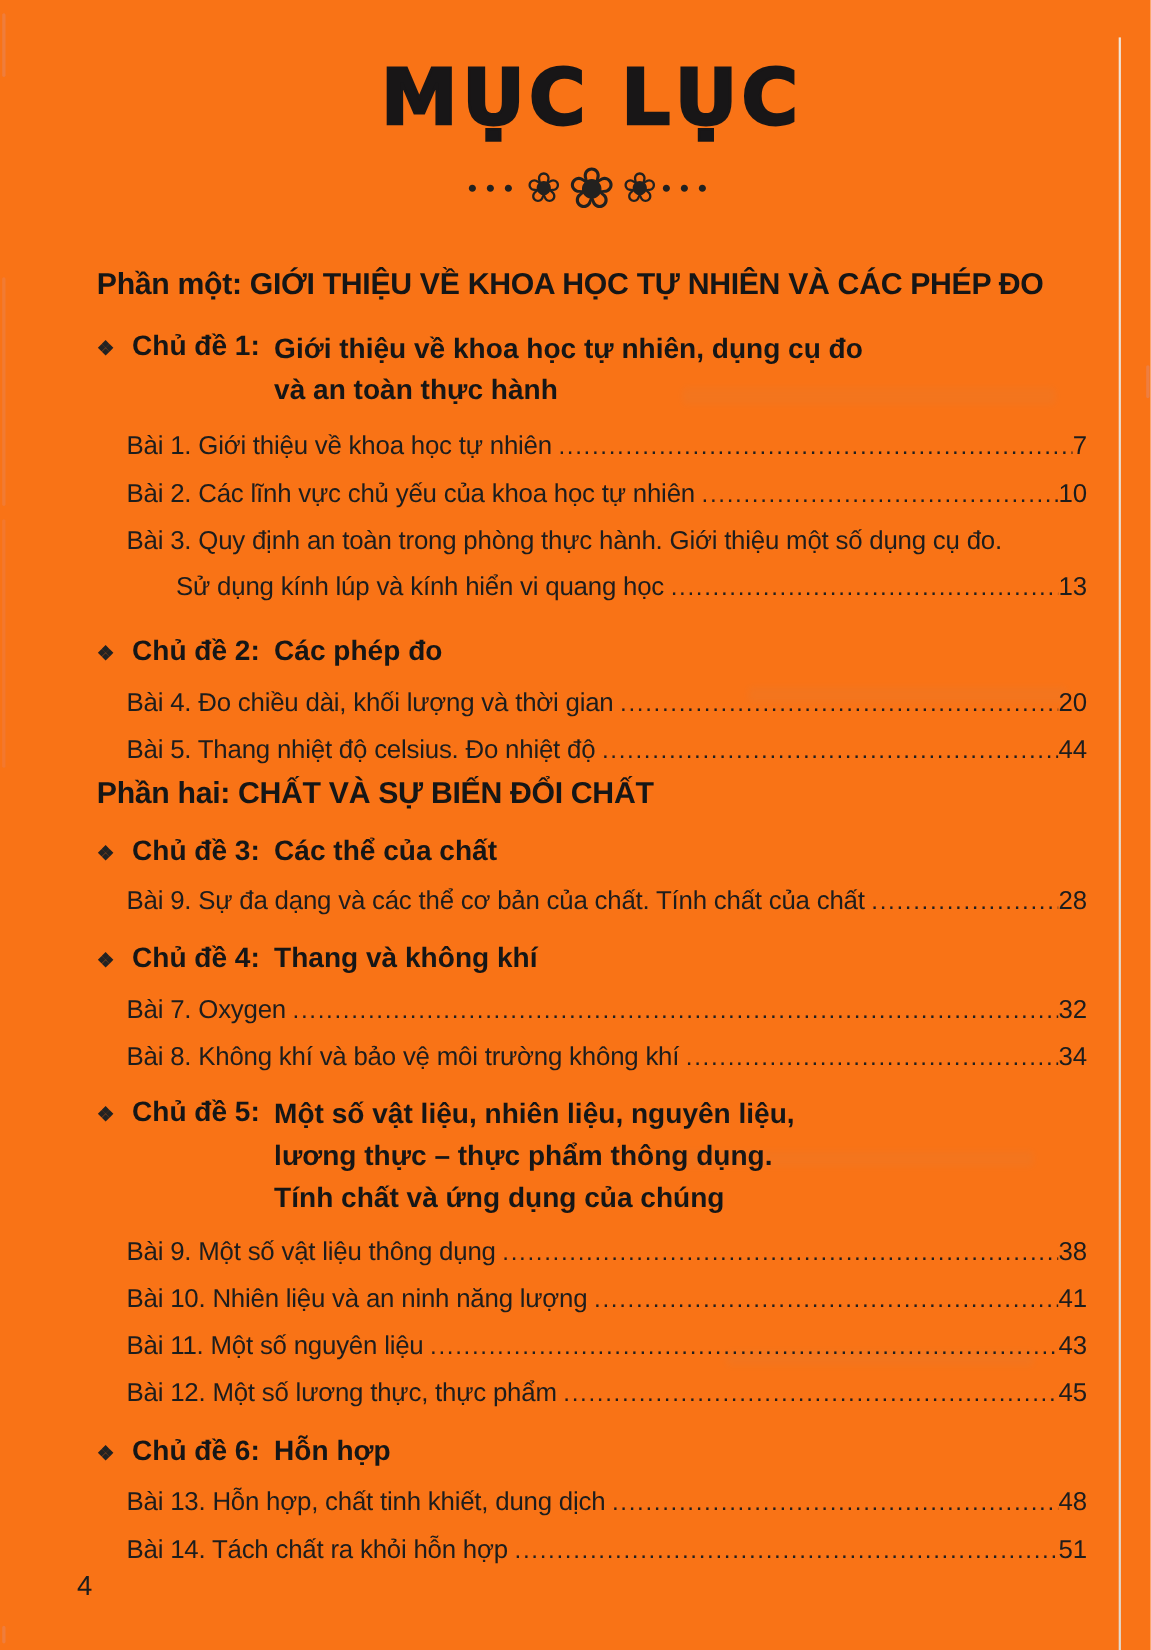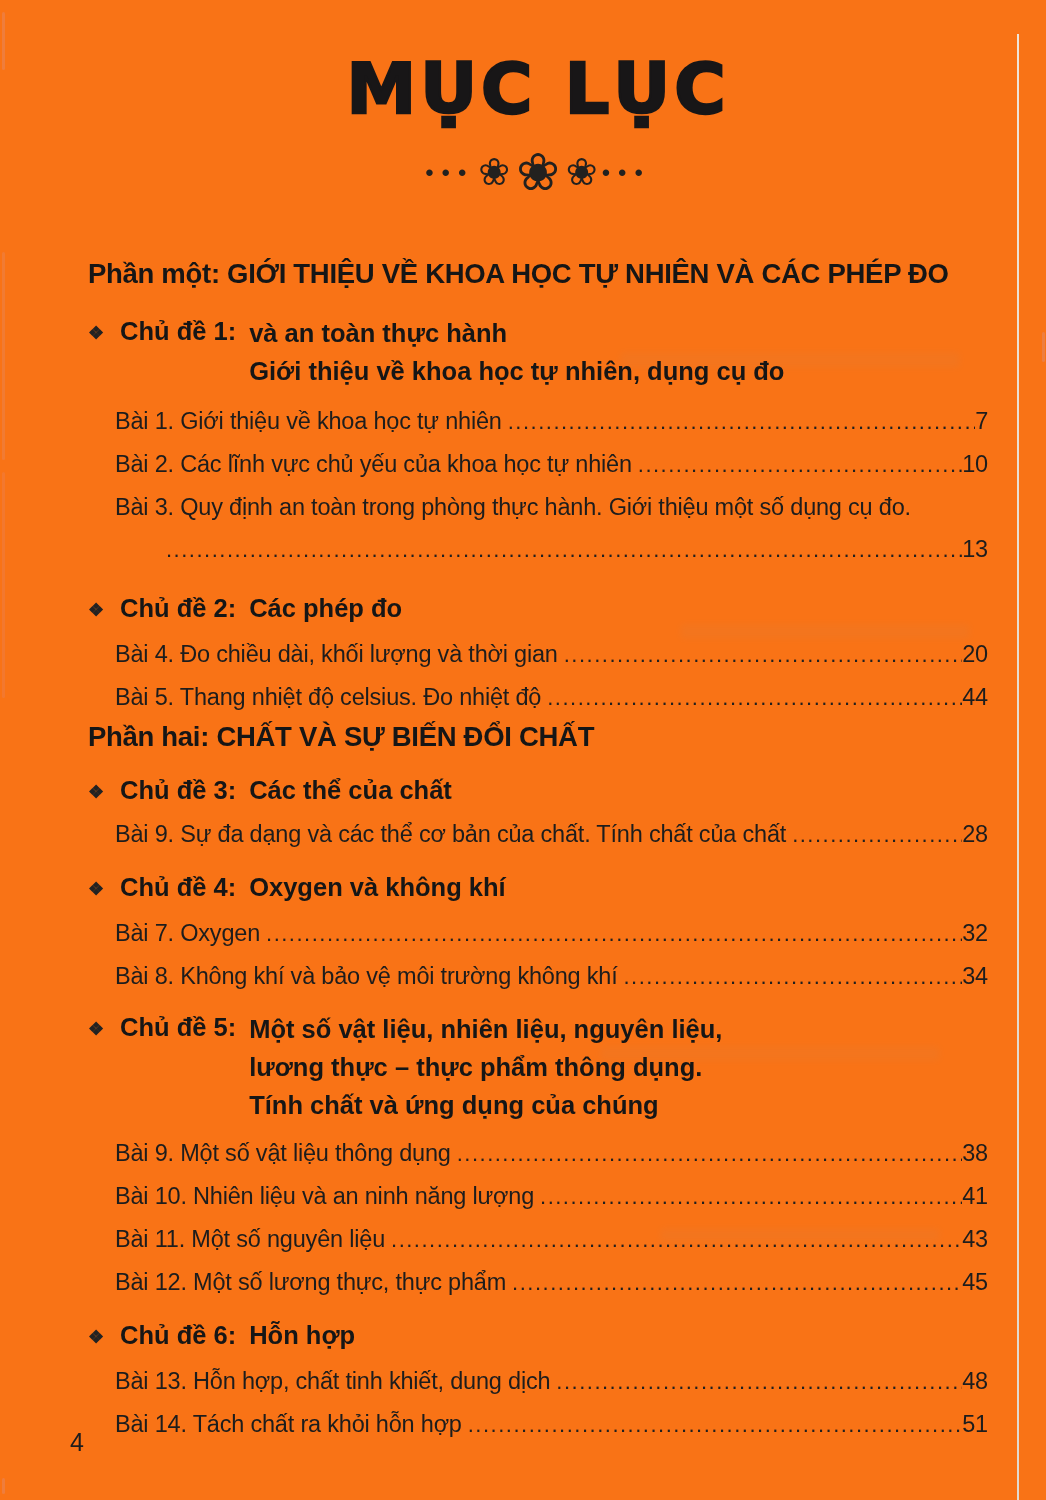--- a/index.html
+++ b/index.html
@@ -159,31 +159,31 @@
   <div class="bleed bl2"></div>
   <div class="bleed bl3"></div>
   <div class="bleed bl4"></div>
 
   <div class="content">
 
     <div class="doc-title">MỤC LỤC</div>
 
     <div class="divider"><span class="dots">•••</span><span class="fl-sm">❀</span><span class="fl-lg">❀</span><span class="fl-sm">❀</span><span class="dots">•••</span></div>
 
-    <div class="part" style="margin-top:56px">
+    <div class="part" style="margin-top:40px">
       <span>Phần một:</span>
       <span>GIỚI THIỆU VỀ KHOA HỌC TỰ NHIÊN VÀ CÁC PHÉP ĐO</span>
     </div>
 
     <div class="topic" style="margin-top:22px">
       <span class="marker">❖</span>
       <span class="topic-label">Chủ đề 1:</span>
       <div class="topic-lines">
+        <div>Giới thiệu về khoa học tự nhiên, dụng cụ đo</div>
         <div>và an toàn thực hành</div>
-        <div>Giới thiệu về khoa học tự nhiên, dụng cụ đo</div>
       </div>
     </div>
 
     <div class="entry" style="margin-top:10px">
       <div class="row">
         <span class="etext">Bài 1. Giới thiệu về khoa học tự nhiên</span>
         <span class="leader">............................................................................................................................................................................................................................</span>
         <span class="pageno">7</span>
       </div>
     </div>
@@ -194,20 +194,21 @@
         <span class="leader">............................................................................................................................................................................................................................</span>
         <span class="pageno">10</span>
       </div>
     </div>
 
     <div class="entry">
       <div class="row">
         <span class="etext">Bài 3. Quy định an toàn trong phòng thực hành. Giới thiệu một số dụng cụ đo.</span>
       </div>
       <div class="row wrap-indent">
+        <span class="etext">Sử dụng kính lúp và kính hiển vi quang học</span>
         <span class="leader">............................................................................................................................................................................................................................</span>
         <span class="pageno">13</span>
       </div>
     </div>
 
     <div class="topic single" style="margin-top:20px">
       <span class="marker">❖</span>
       <span class="topic-label">Chủ đề 2:</span>
       <div class="topic-lines">
         <div>Các phép đo</div>
@@ -248,21 +249,21 @@
         <span class="etext">Bài 9. Sự đa dạng và các thể cơ bản của chất. Tính chất của chất</span>
         <span class="leader">............................................................................................................................................................................................................................</span>
         <span class="pageno">28</span>
       </div>
     </div>
 
     <div class="topic single" style="margin-top:14px">
       <span class="marker">❖</span>
       <span class="topic-label">Chủ đề 4:</span>
       <div class="topic-lines">
-        <div>Oxygen và không khí</div>
+        <div>Thang và không khí</div>
       </div>
     </div>
 
     <div class="entry" style="margin-top:6px">
       <div class="row">
         <span class="etext">Bài 7. Oxygen</span>
         <span class="leader">............................................................................................................................................................................................................................</span>
         <span class="pageno">32</span>
       </div>
     </div>

